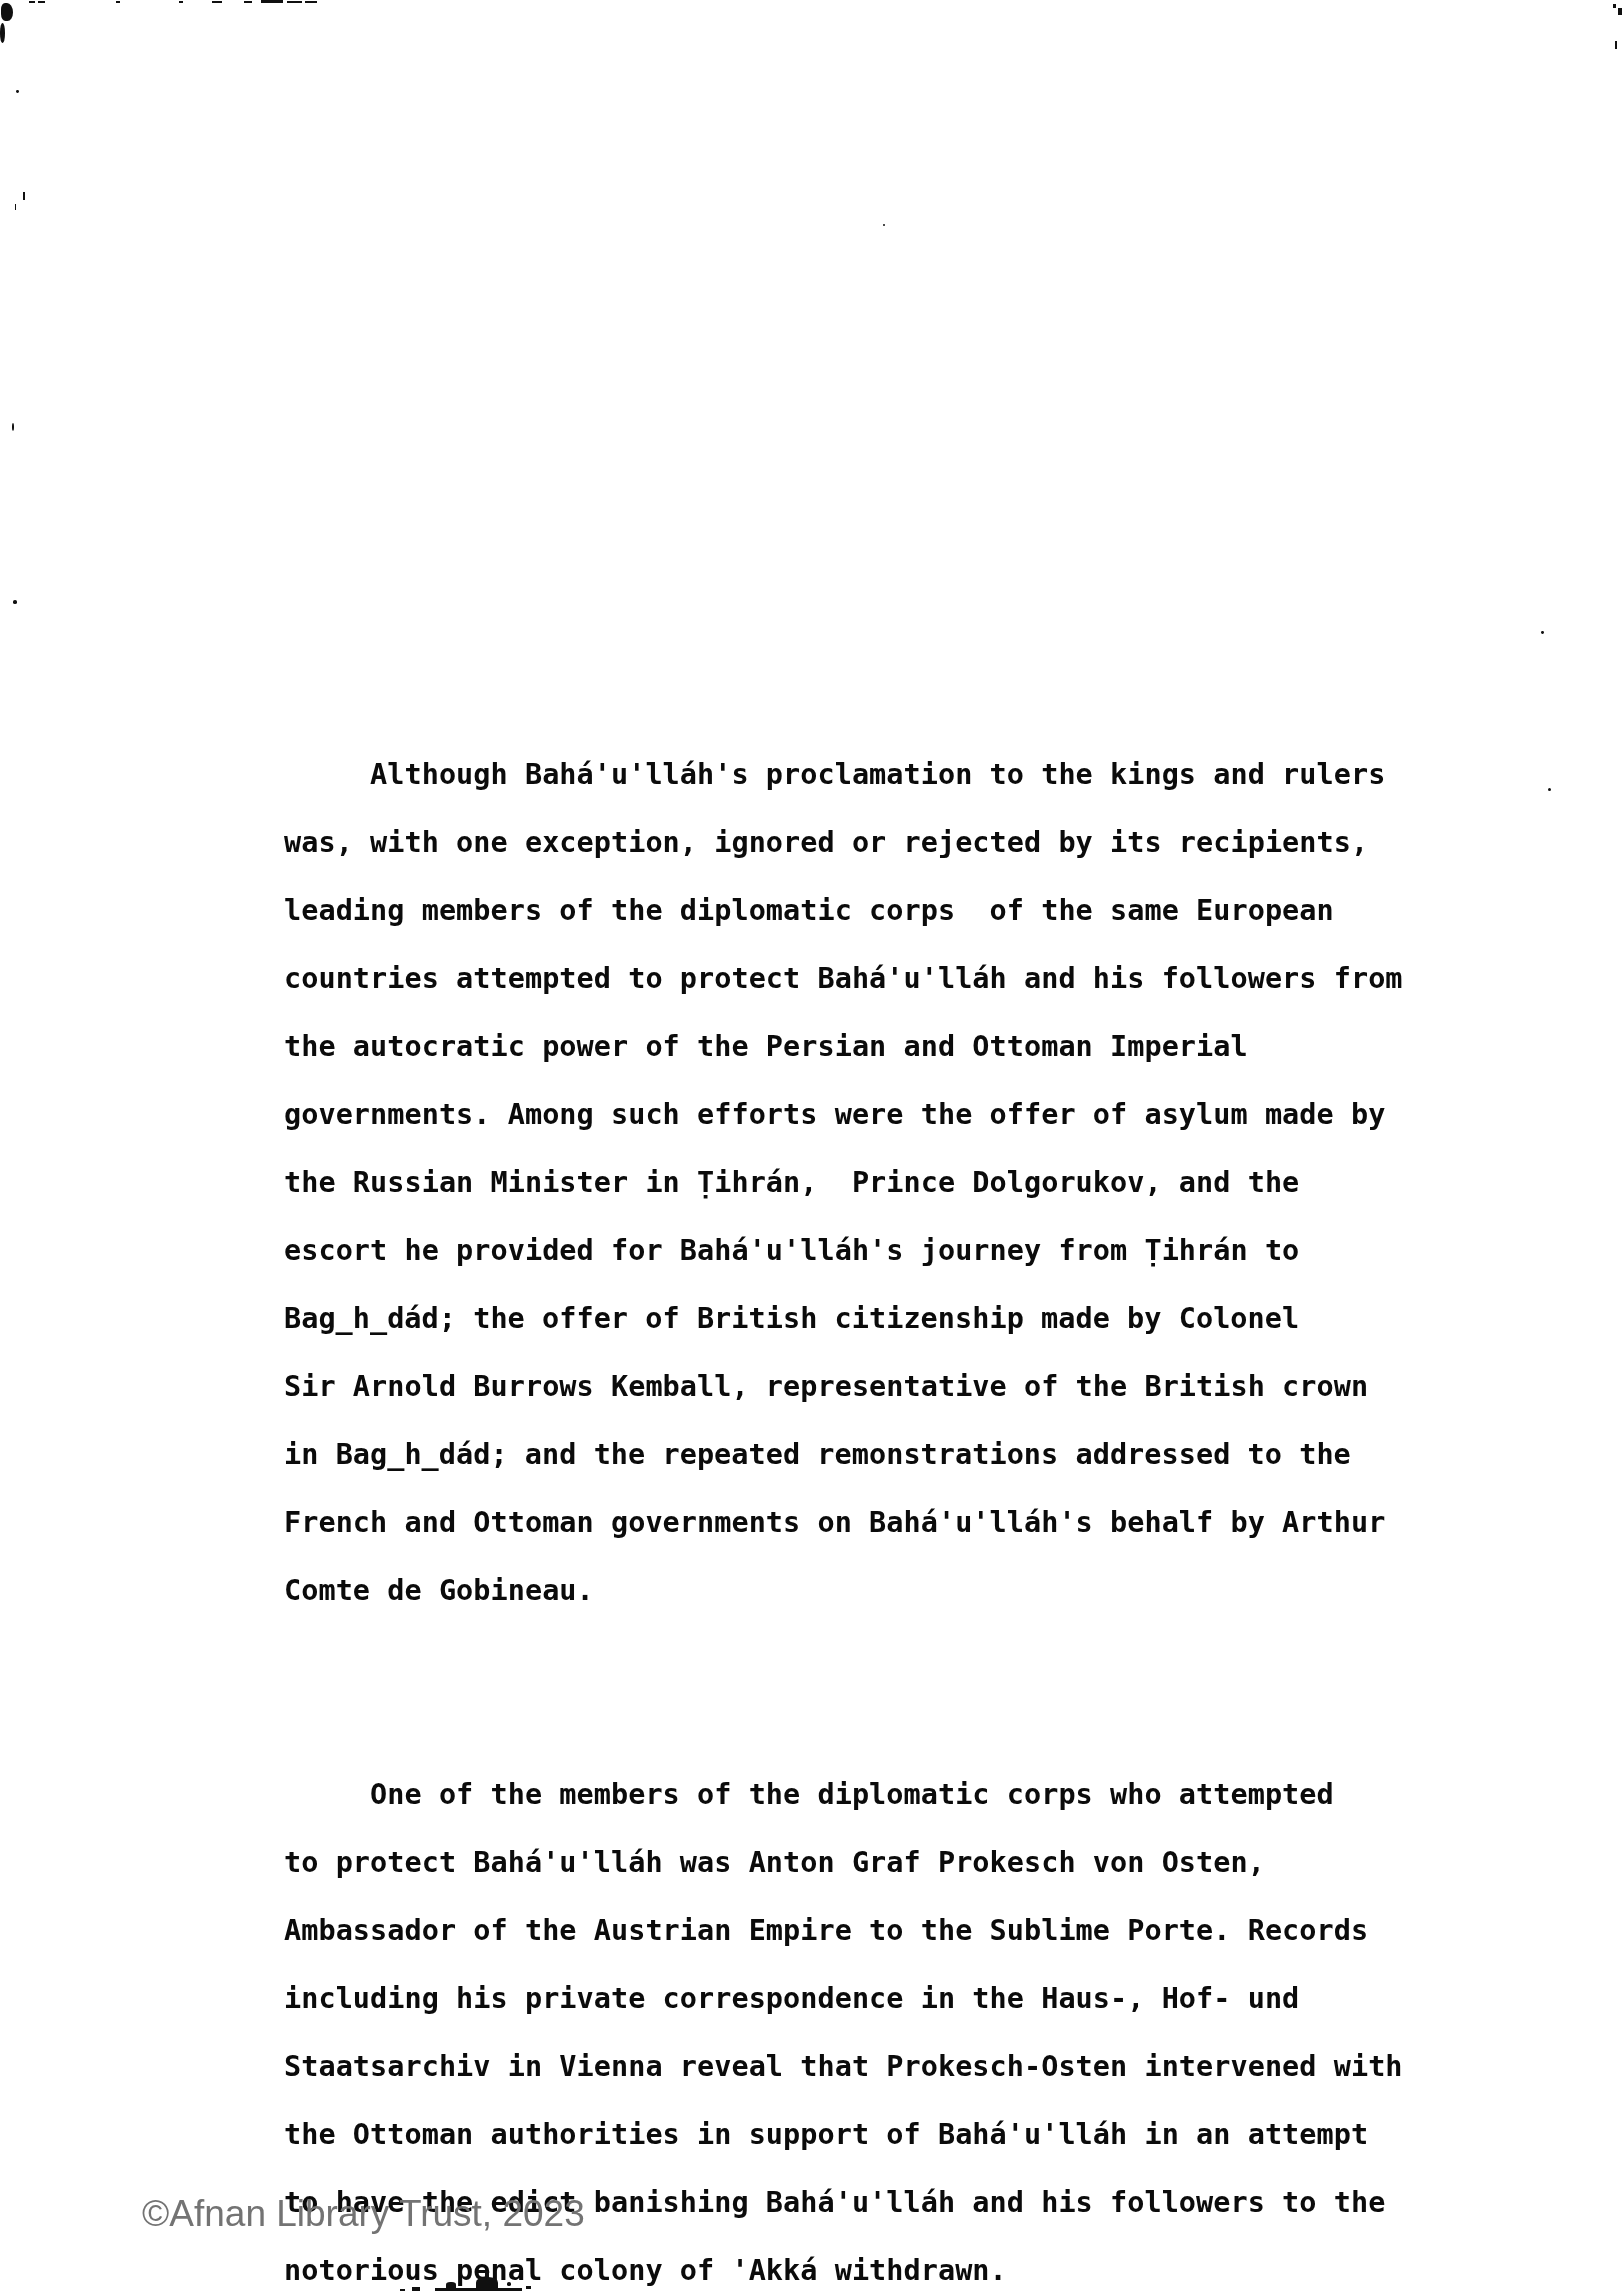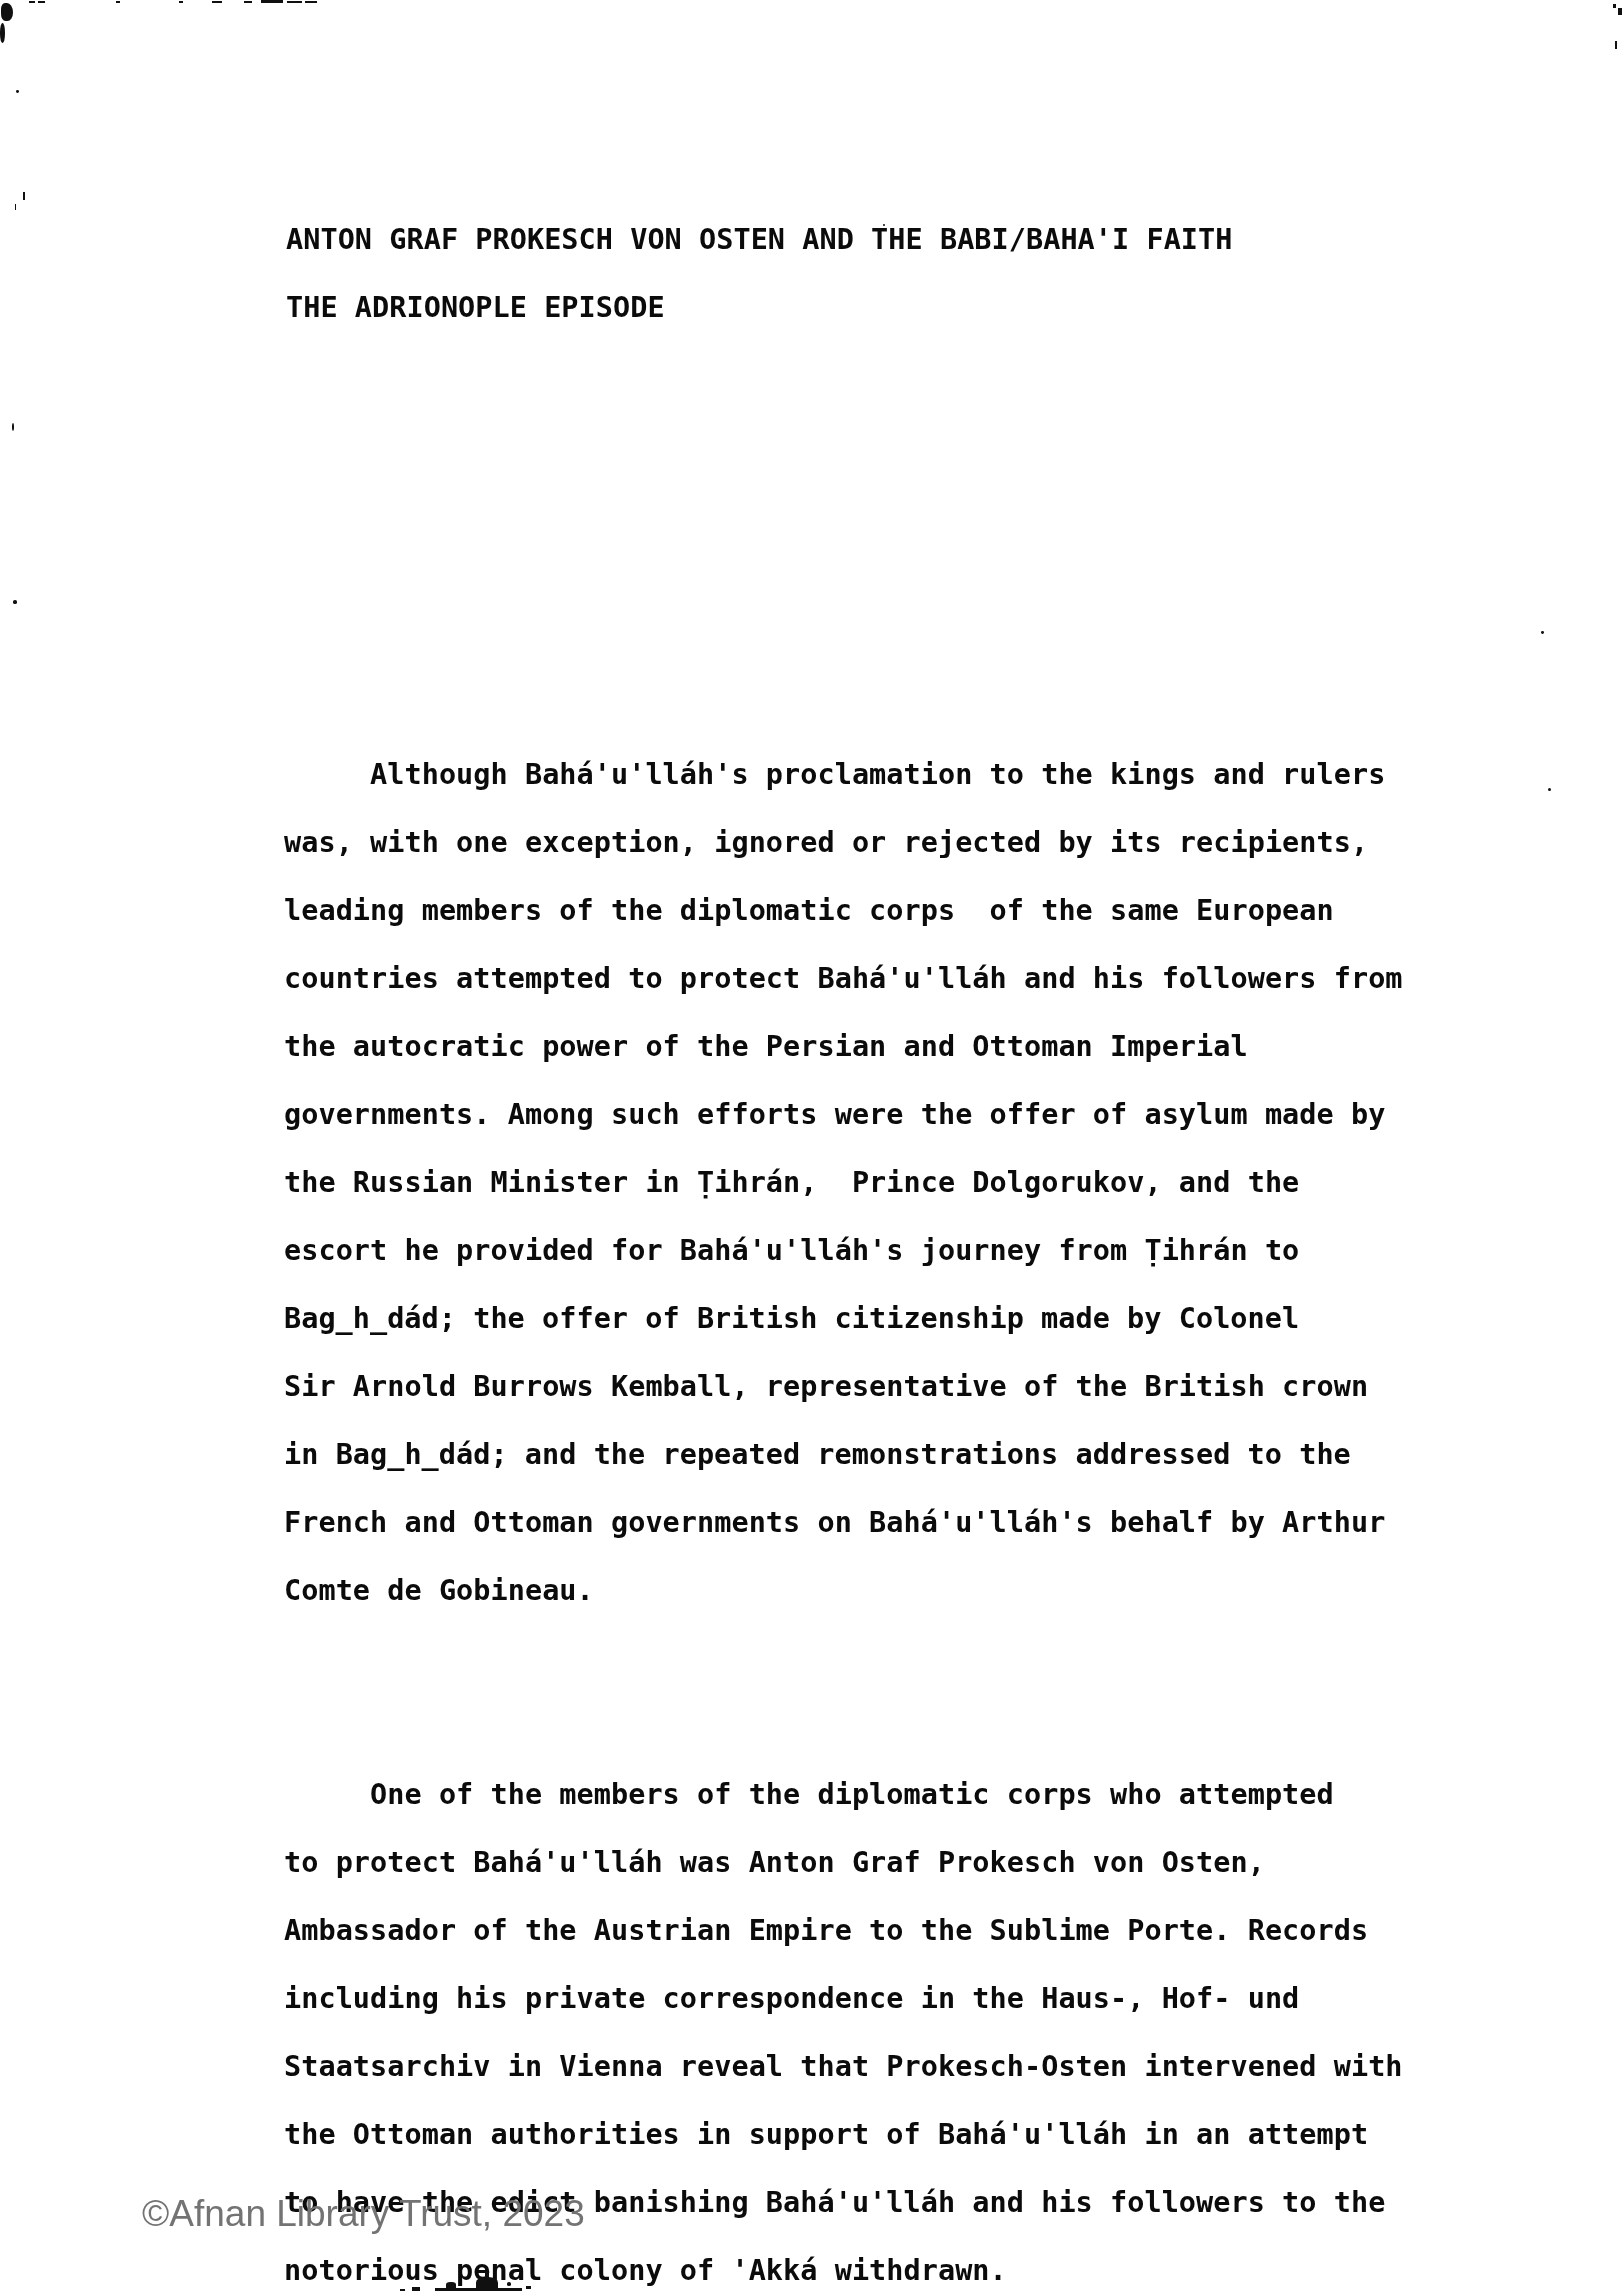--- a/index.html
+++ b/index.html
@@ -69,21 +69,20 @@
   .b5  { left: 412px;  top: 2287px; width: 8.4px;  height: 3.7px; }
   .b6  { left: 400px;  top: 2289px; width: 4.7px;  height: 2.3px; }
   .b7  { left: 507px; top: 2282px; width: 3.7px;   height: 3.7px;  border-radius: 50%; }
   .b8  { left: 526px; top: 2286px; width: 4.7px;  height: 2.8px; }
 </style>
 </head>
 <body>
 
 <div class="page" style="background: rgb(255, 255, 255);">
 
-  <div class="typeblock title-block" style="color: rgb(11, 11, 11);"><div class="line">ANTON GRAF PROKESCH VON OSTEN AND THE BABI/BAHA'I FAITH</div><div class="line">THE ADRIONOPLE EPISODE</div></div>
 
   <div class="typeblock body-block" style="color: rgb(11, 11, 11);">
     <div><div class="line">     Although Bahá'u'lláh's proclamation to the kings and rulers</div><div class="line">was, with one exception, ignored or rejected by its recipients,</div><div class="line">leading members of the diplomatic corps  of the same European</div><div class="line">countries attempted to protect Bahá'u'lláh and his followers from</div><div class="line">the autocratic power of the Persian and Ottoman Imperial</div><div class="line">governments. Among such efforts were the offer of asylum made by</div><div class="line">the Russian Minister in Ṭihrán,  Prince Dolgorukov, and the</div><div class="line">escort he provided for Bahá'u'lláh's journey from Ṭihrán to</div><div class="line">Bag̲h̲dád; the offer of British citizenship made by Colonel</div><div class="line">Sir Arnold Burrows Kemball, representative of the British crown</div><div class="line">in Bag̲h̲dád; and the repeated remonstrations addressed to the</div><div class="line">French and Ottoman governments on Bahá'u'lláh's behalf by Arthur</div><div class="line">Comte de Gobineau.</div></div>
     <div><div class="line">     One of the members of the diplomatic corps who attempted</div><div class="line">to protect Bahá'u'lláh was Anton Graf Prokesch von Osten,</div><div class="line">Ambassador of the Austrian Empire to the Sublime Porte. Records</div><div class="line">including his private correspondence in the Haus-, Hof- und</div><div class="line">Staatsarchiv in Vienna reveal that Prokesch-Osten intervened with</div><div class="line">the Ottoman authorities in support of Bahá'u'lláh in an attempt</div><div class="line">to have the edict banishing Bahá'u'lláh and his followers to the</div><div class="line">notorious penal colony of 'Akká withdrawn.</div></div>
   </div>
 
   <div class="watermark" style="color: #737373; margin-top: 19px;">©Afnan Library Trust, 2023</div>
 
   <div class="artifact blob1"></div>
   <div class="artifact blob1b"></div>

